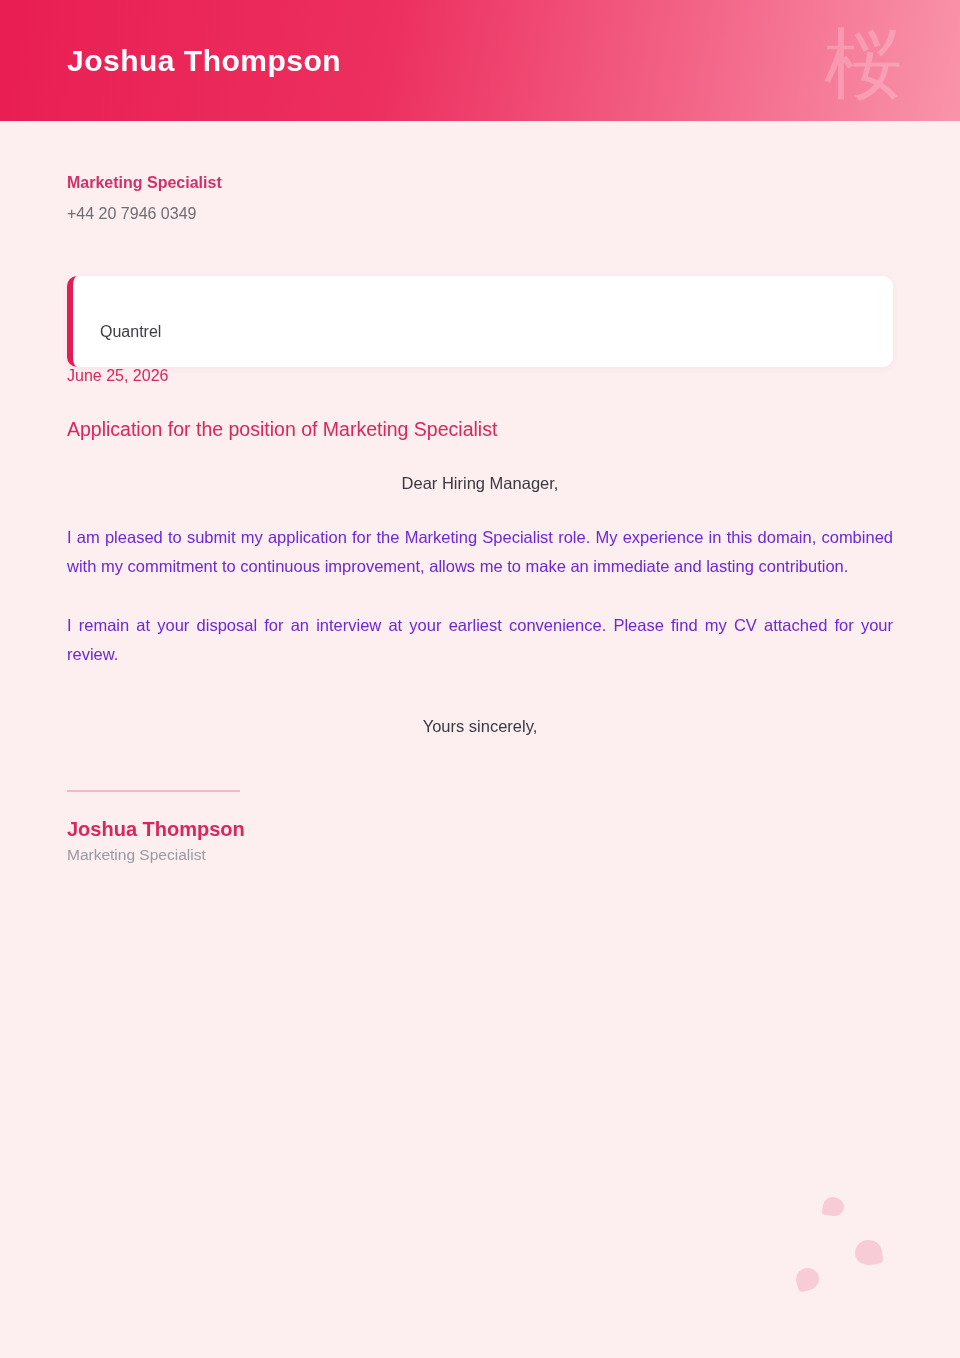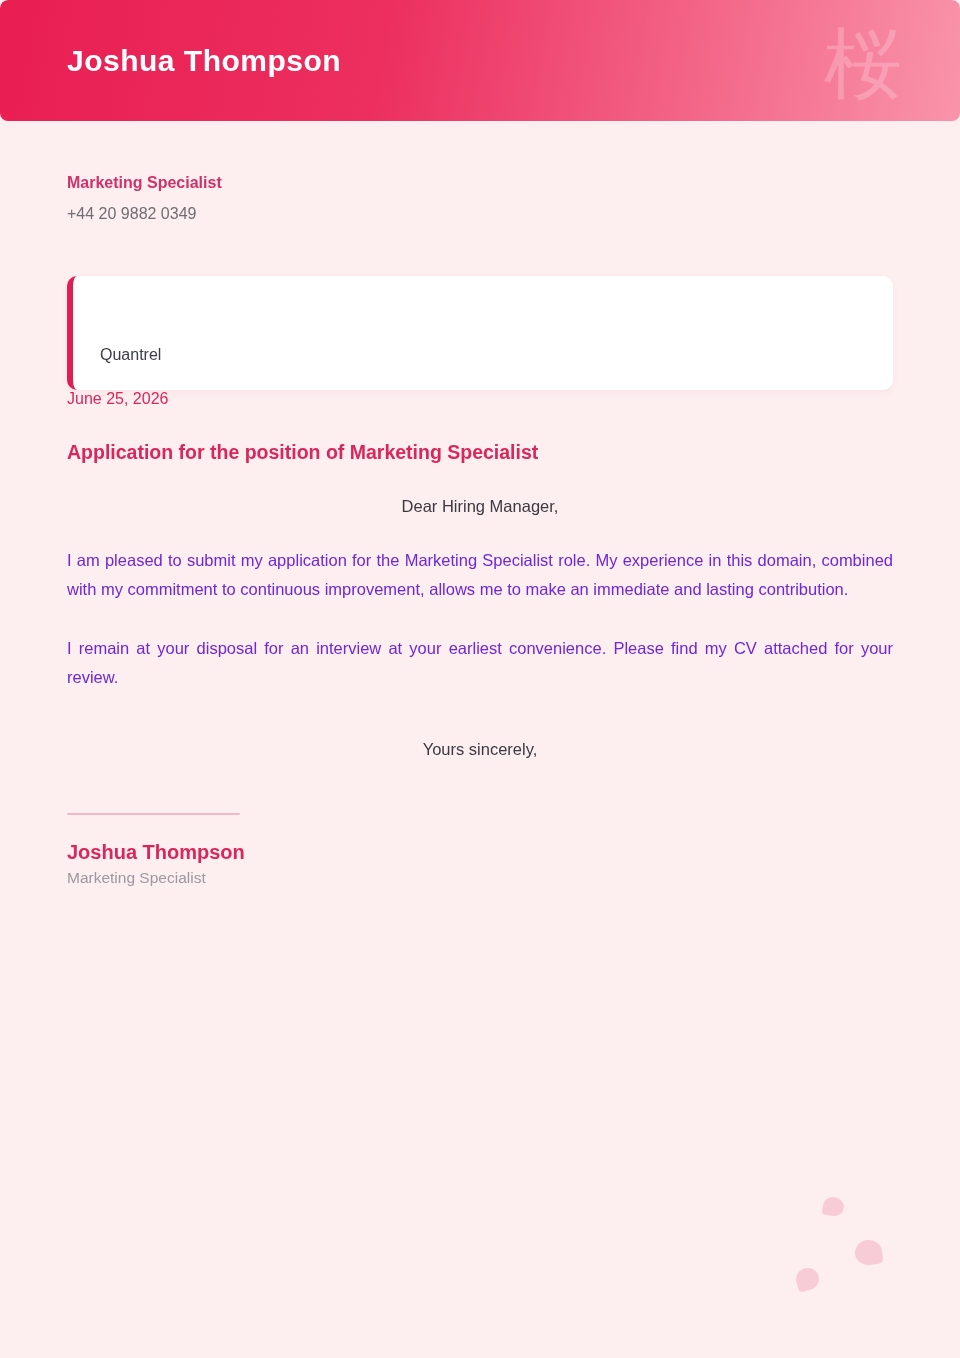--- a/index.html
+++ b/index.html
@@ -1,15 +1,15 @@
 <!DOCTYPE html>
 <html><head>
 <meta charset="utf-8">
 <style>
-  * { margin: 0; padding: 0; box-sizing: border-box; border-radius: 8px; }
+  * { margin: 0; padding: 0; box-sizing: border-box; }
   html, body { width: 960px; }
   body {
     width: 960px;
     height: 1358px;
     background: #fdeef0;
     font-family: "Liberation Sans", sans-serif;
     color: #3a3a40;
     position: relative;
     overflow: hidden;
   }
@@ -55,21 +55,21 @@
   }
   .contact-line {
     color: #6e6e73;
     font-size: 16px;
     line-height: 26px;
   }
 
   
   .recipient-card {
     margin-top: 49px;
-    height: 114px;
+    height: 91px;
     background: #ffffff;
     border-left: 6px solid #e01e53;
     border-radius: 10px;
     box-shadow: 0 2px 6px rgba(220, 60, 100, 0.06);
     position: relative;
   }
   .recipient-company {
     position: absolute;
     left: 27px;
     bottom: 26px;
@@ -80,21 +80,21 @@
   
   .date {
     color: #d9265c;
     font-size: 16px;
     font-weight: 500;
   }
   .subject {
     margin-top: 33px;
     color: #d9265c;
     font-size: 19.5px;
-    font-weight: bold;
+    font-weight: normal;
   }
   .salutation {
     margin-top: 33px;
     font-size: 16.5px;
     text-align: center;
   }
   .paragraph {
     margin-top: 30px;
     font-size: 16.5px;
     line-height: 29px;
@@ -156,21 +156,21 @@
 
 <header class="header">
   <div class="header-name">Joshua Thompson</div>
   <div class="watermark">桜</div>
 </header>
 
 <main class="content">
 
   <section class="contact">
     <div class="contact-title">Marketing Specialist</div>
-    <div class="contact-line">+44 20 9882 0349</div>
+    <div class="contact-line">+44 20 7946 0349</div>
   </section>
 
   <section class="recipient-card">
     <div class="recipient-company">Quantrel</div>
   </section>
 
   <div class="date">June 25, 2026</div>
 
   <h2 class="subject">Application for the position of Marketing Specialist</h2>
 

